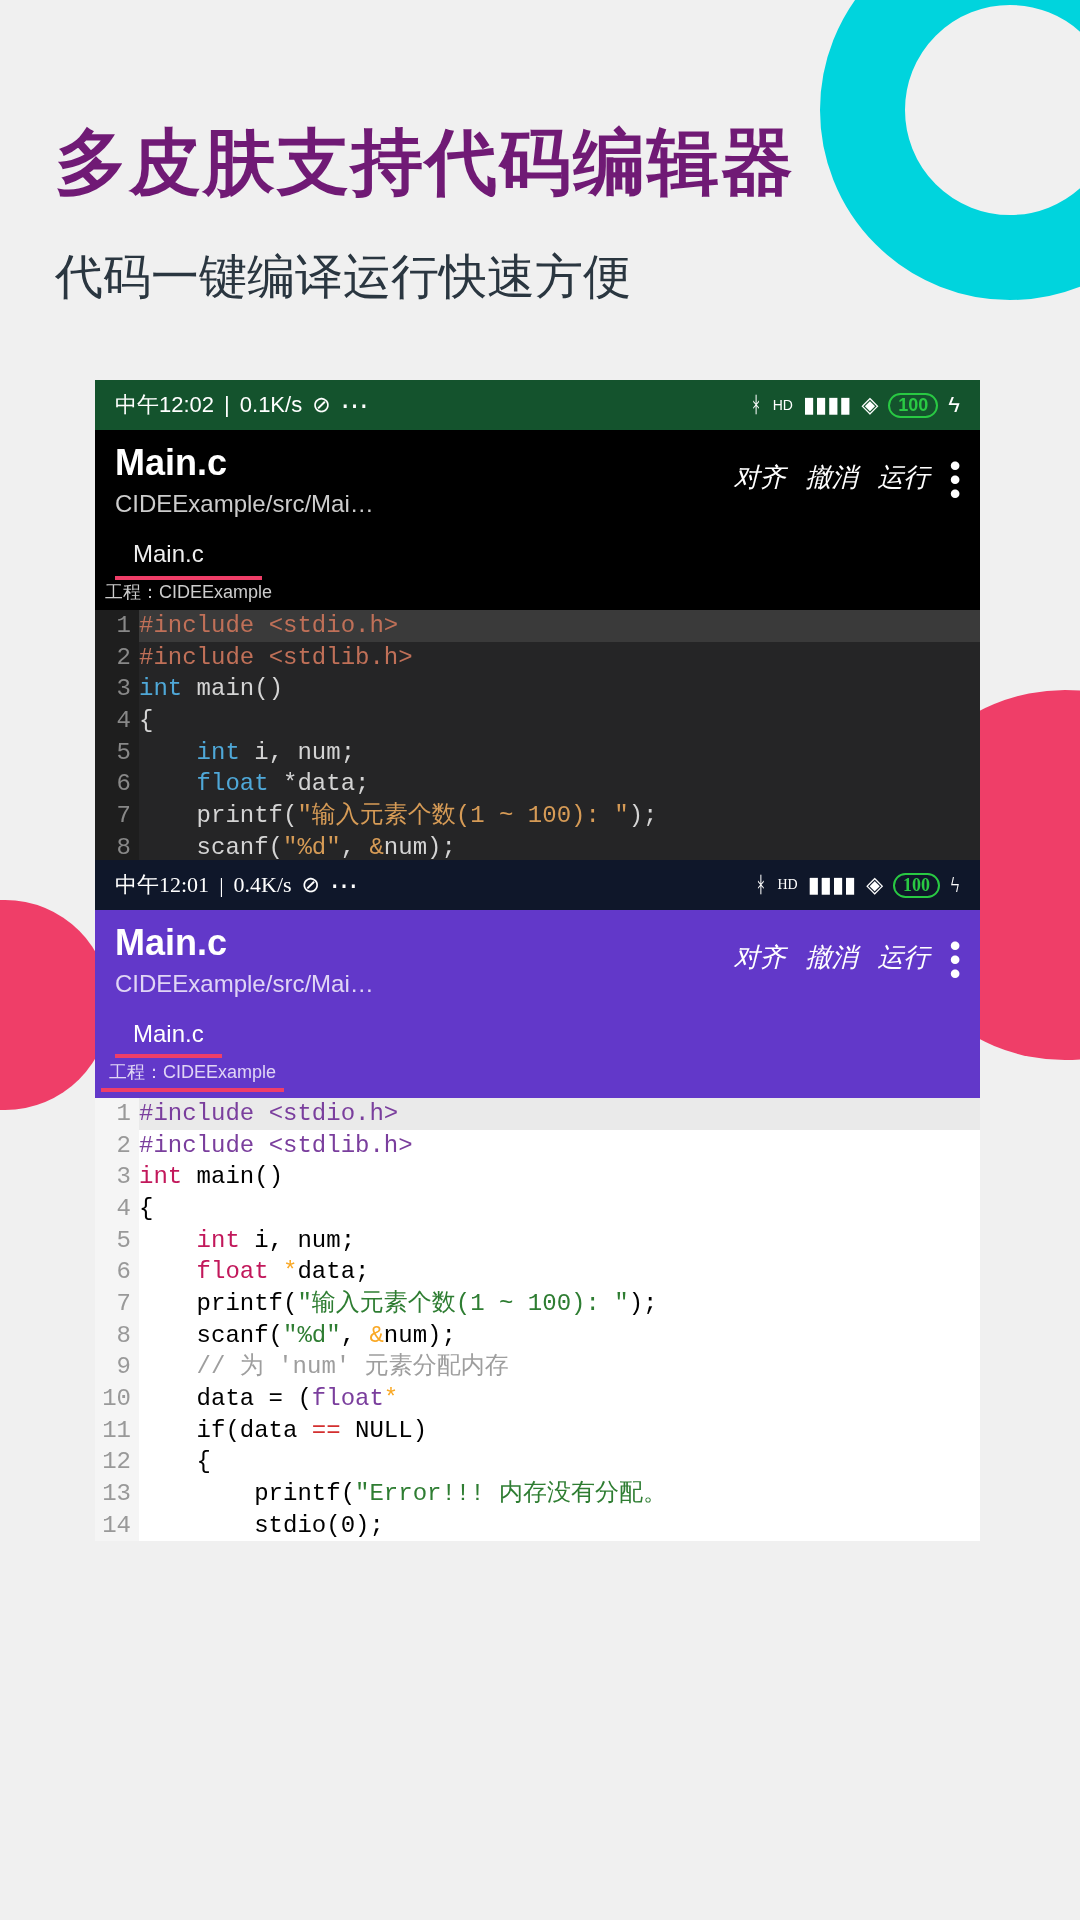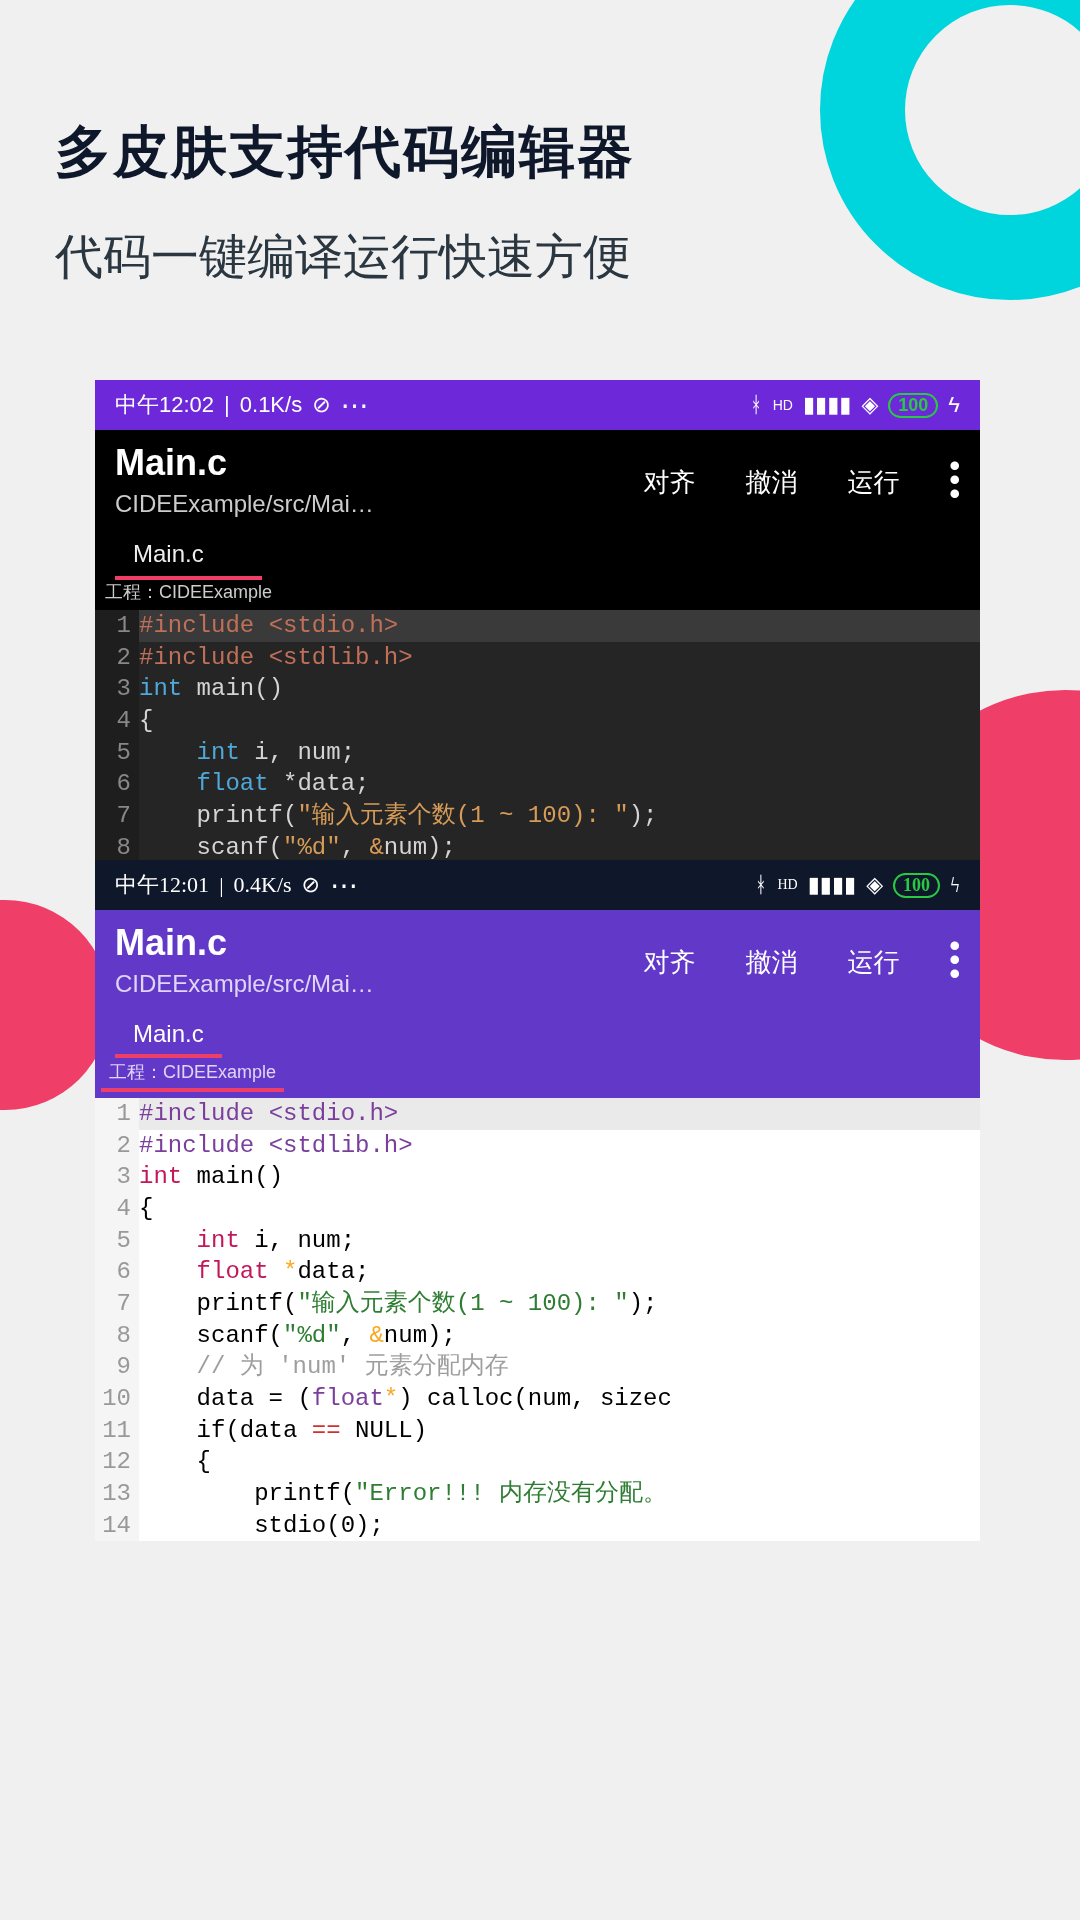--- a/index.html
+++ b/index.html
@@ -29,25 +29,25 @@
   position: absolute;
   top: 900px; left: -100px;
   width: 210px; height: 210px;
   background: #ef3e68;
   border-radius: 50%;
 }
 .hero {
   position: absolute;
   top: 115px; left: 55px; right: 60px;
 }
-.hero h1 { font-size: 56px; font-weight: 700; color: #0f172a; letter-spacing: 2px; }
+.hero h1 { font-size: 72px; font-weight: 700; color: #701a75; letter-spacing: 2px; }
 .hero p { font-size: 48px; color: #2a3640; margin-top: 28px; line-height: 1.6; }
 
 .phone { position: absolute; left: 95px; width: 885px; }
-.phone-dark { top: 380px; background: #6d28d9; }
+.phone-dark { top: 380px; background: #14532d; }
 .phone-light { top: 860px; }
 
 .statusbar {
   display: flex; align-items: center; justify-content: space-between;
   padding: 10px 20px; color: #fff; font-size: 22px; height: 50px;
 }
 .phone-light .statusbar { background: #0f172a; font-family: Liberation Serif, serif; }
 .status-left, .status-right { display: flex; align-items: center; gap: 10px; }
 .status-dots::after { content: "⋯"; font-size: 28px; }
 .battery-pill {
@@ -57,21 +57,21 @@
 
 .appbar {
   display: flex; align-items: center; padding: 12px 20px 14px 20px; color: #fff;
 }
 .phone-dark .appbar { background: #000; }
 .phone-light .appbar { background: #6238c9; }
 .appbar-left { flex: 1; min-width: 0; }
 .appbar-title { font-size: 36px; font-weight: 600; }
 .appbar-path { font-size: 24px; color: #ccc; margin-top: 6px; white-space: nowrap; overflow: hidden; text-overflow: ellipsis; }
 .phone-light .appbar-path { color: #e0d5f5; }
-.appbar-actions { display: flex; align-items: flex-end; gap: 50px; font-size: 26px; }
+.appbar-actions { display: flex; align-items: flex-start; gap: 20px; font-size: 26px; font-style: italic; }
 .appbar-action { color: #fff; }
 .more-vert { font-size: 30px; font-weight: 700; line-height: 0.4; display: flex; flex-direction: column; gap: 2px; }
 .more-vert span { display: block; }
 
 .tabbar { display: flex; align-items: center; padding: 0 20px; }
 .phone-dark .tabbar { background: #000; color: #eee; }
 .phone-light .tabbar { background: #6238c9; color: #fff; }
 .tab { padding: 8px 18px 10px 18px; font-size: 24px; position: relative; }
 .tab-active::after {
   content: ""; position: absolute; left: 0; right: -40px; bottom: -2px; height: 4px; background: #ef3e68;
@@ -222,19 +222,19 @@
   <div class="editor">
     <div class="code-line hl"><span class="gutter">1</span><span class="tk-pp">#include </span><span class="tk-pp">&lt;stdio.h&gt;</span></div>
     <div class="code-line"><span class="gutter">2</span><span class="tk-pp">#include </span><span class="tk-pp">&lt;stdlib.h&gt;</span></div>
     <div class="code-line"><span class="gutter">3</span><span class="tk-kw">int</span><span> main()</span></div>
     <div class="code-line"><span class="gutter">4</span><span>{</span></div>
     <div class="code-line"><span class="gutter">5</span><span>    </span><span class="tk-kw">int</span><span> i, num;</span></div>
     <div class="code-line"><span class="gutter">6</span><span>    </span><span class="tk-kw">float</span><span class="tk-star"> *</span><span>data;</span></div>
     <div class="code-line"><span class="gutter">7</span><span>    printf(</span><span class="tk-str">"输入元素个数(1 ~ 100): "</span><span>);</span></div>
     <div class="code-line"><span class="gutter">8</span><span>    scanf(</span><span class="tk-str">"%d"</span><span>, </span><span class="tk-amp">&amp;</span><span>num);</span></div>
     <div class="code-line"><span class="gutter">9</span><span class="tk-cm">    // 为 'num' 元素分配内存</span></div>
-    <div class="code-line"><span class="gutter">10</span><span>    data = (</span><span class="tk-type">float</span><span class="tk-star">*</span><span>) calloc(num, sizec</span></div>
+    <div class="code-line"><span class="gutter">10</span><span>    data = (</span><span class="tk-type">float</span><span class="tk-star">*</span></div>
     <div class="code-line"><span class="gutter">11</span><span>    if(data </span><span class="tk-eq">==</span><span> NULL)</span></div>
     <div class="code-line"><span class="gutter">12</span><span>    {</span></div>
     <div class="code-line"><span class="gutter">13</span><span>        printf(</span><span class="tk-str">"Error!!! 内存没有分配。</span></div>
     <div class="code-line"><span class="gutter">14</span><span>        stdio(</span><span>0</span><span>);</span></div>
   </div>
 </div>
 
 </body></html>

